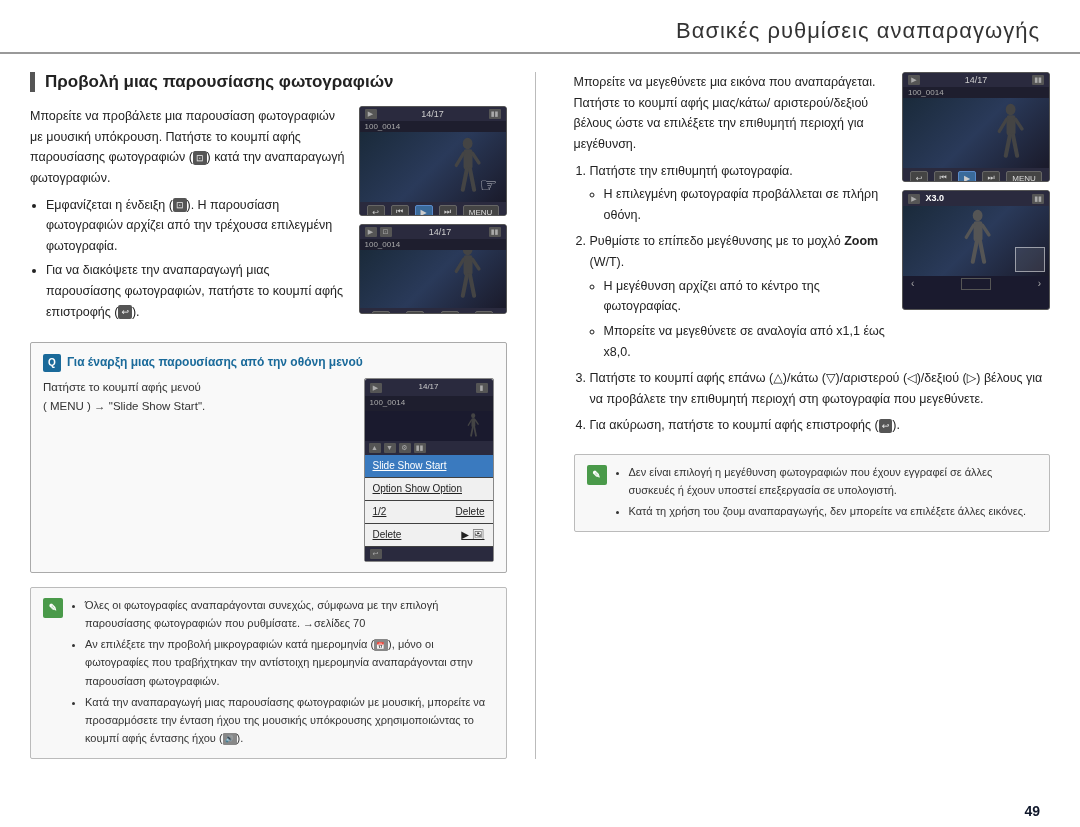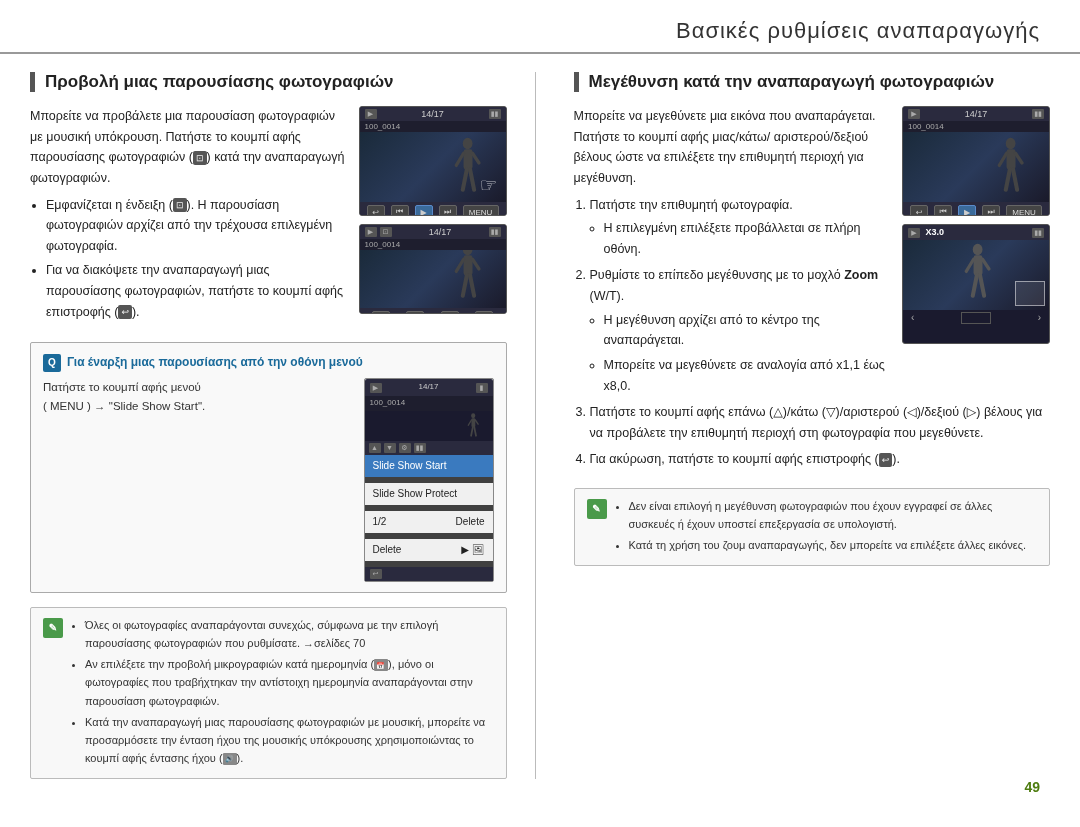--- a/index.html
+++ b/index.html
@@ -250,24 +250,25 @@
       padding: 2px 5px;
       font-size: 8px;
       color: #ccc;
       border-radius: 2px 2px 0 0;
     }
 
     .menu-item {
       padding: 3px 8px;
       font-size: 10px;
       color: #222;
-      border-bottom: 6px solid #404040;
+      border-bottom: 1px solid #404040;
       display: flex;
       align-items: flex-start;
       justify-content: space-between;
+      text-decoration: underline;
     }
 
     .menu-item.highlighted {
       background: #3a7abf;
       color: #fff;
     }
 
     .menu-bottom-bar {
       background: #2a2a3e;
       display: flex;
@@ -372,24 +373,24 @@
       padding: 2px 8px;
     }
 
     .arrow-btn {
       font-size: 10px;
       color: #aaa;
     }
 
     .page-number {
       position: absolute;
-      bottom: 32px;
+      bottom: 8px;
       right: 40px;
       font-size: 14px;
-      color: #4d7c0f;
+      color: #0f172a;
       font-weight: bold;
     }
 
     .ordered-list {
       margin-left: 16px;
       margin-bottom: 6px;
     }
 
     .ordered-list li {
       margin-bottom: 6px;
@@ -557,21 +558,21 @@
           <div style="background:#2a2a3e; padding:2px 4px; display:flex; gap:3px;">
             <span class="small-icon-btn">▲</span>
             <span class="small-icon-btn">▼</span>
             <span class="small-icon-btn">⚙</span>
             <span class="small-icon-btn">▮▮</span>
           </div>
           <div class="menu-item highlighted">
             <span>Slide Show Start</span>
           </div>
           <div class="menu-item">
-            <span>Slide Show Protect</span>
+            <span>Option Show Option</span>
           </div>
           <div class="menu-item">
             <span>1/2</span>
             <span>Delete</span>
           </div>
           <div class="menu-item">
             <span>Delete</span>
             <span>▶ 🖼</span>
           </div>
           <div class="menu-bottom-bar">
@@ -587,21 +588,20 @@
         <ul>
           <li>Όλες οι φωτογραφίες αναπαράγονται συνεχώς, σύμφωνα με την επιλογή παρουσίασης φωτογραφιών που ρυθμίσατε. →σελίδες 70</li>
           <li>Αν επιλέξετε την προβολή μικρογραφιών κατά ημερομηνία (<span class="small-note-icon">📅</span>), μόνο οι φωτογραφίες που τραβήχτηκαν την αντίστοιχη ημερομηνία αναπαράγονται στην παρουσίαση φωτογραφιών.</li>
           <li>Κατά την αναπαραγωγή μιας παρουσίασης φωτογραφιών με μουσική, μπορείτε να προσαρμόσετε την ένταση ήχου της μουσικής υπόκρουσης χρησιμοποιώντας το κουμπί αφής έντασης ήχου (<span class="small-note-icon">🔊</span>).</li>
         </ul>
       </div>
     </div>
   </div>
 
   <div class="right-col">
-    <div class="section-title">Μεγέθυνση κατά την αναπαραγωγή φωτογραφιών</div>
 
     <div class="clearfix">
 
       <div class="right-camera-container">
 
         <div class="camera-screen large">
           <div class="camera-top-bar">
             <div class="icons-left">
               <span class="cam-icon">▶</span>
             </div>
@@ -660,27 +660,27 @@
         </div>
       </div>
 
       <div class="section-body">
         <p>Μπορείτε να μεγεθύνετε μια εικόνα που αναπαράγεται. Πατήστε το κουμπί αφής μιας/κάτω/ αριστερού/δεξιού βέλους ώστε να επιλέξετε την επιθυμητή περιοχή για μεγέθυνση.</p>
 
         <ol class="ordered-list">
           <li>
             Πατήστε την επιθυμητή φωτογραφία.
             <ul style="margin-left:14px;margin-top:3px;">
-              <li>Η επιλεγμένη επιλέξετε προβάλλεται σε πλήρη οθόνη.</li>
+              <li>Η επιλεγμένη φωτογραφία προβάλλεται σε πλήρη οθόνη.</li>
             </ul>
           </li>
           <li>
             Ρυθμίστε το επίπεδο μεγέθυνσης με το μοχλό <strong>Zoom</strong> (W/T).
             <ul style="margin-left:14px;margin-top:3px;">
-              <li>Η μεγέθυνση αρχίζει από το κέντρο της αναπαράγεται.</li>
+              <li>Η μεγέθυνση αρχίζει από το κέντρο της φωτογραφίας.</li>
               <li>Μπορείτε να μεγεθύνετε σε αναλογία από x1,1 έως x8,0.</li>
             </ul>
           </li>
           <li>
             Πατήστε το κουμπί αφής επάνω (<span>△</span>)/κάτω (<span>▽</span>)/αριστερού (<span>◁</span>)/δεξιού (<span>▷</span>) βέλους για να προβάλετε την επιθυμητή περιοχή στη φωτογραφία που μεγεθύνετε.
           </li>
           <li>
             Για ακύρωση, πατήστε το κουμπί αφής επιστροφής (<span class="inline-btn">↩</span>).
           </li>
         </ol>

